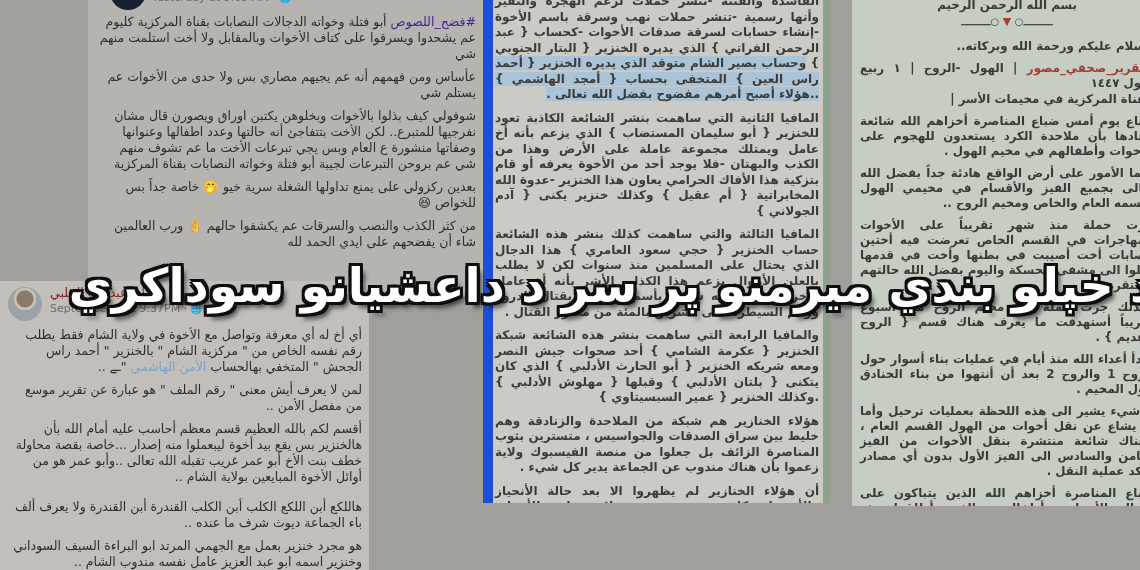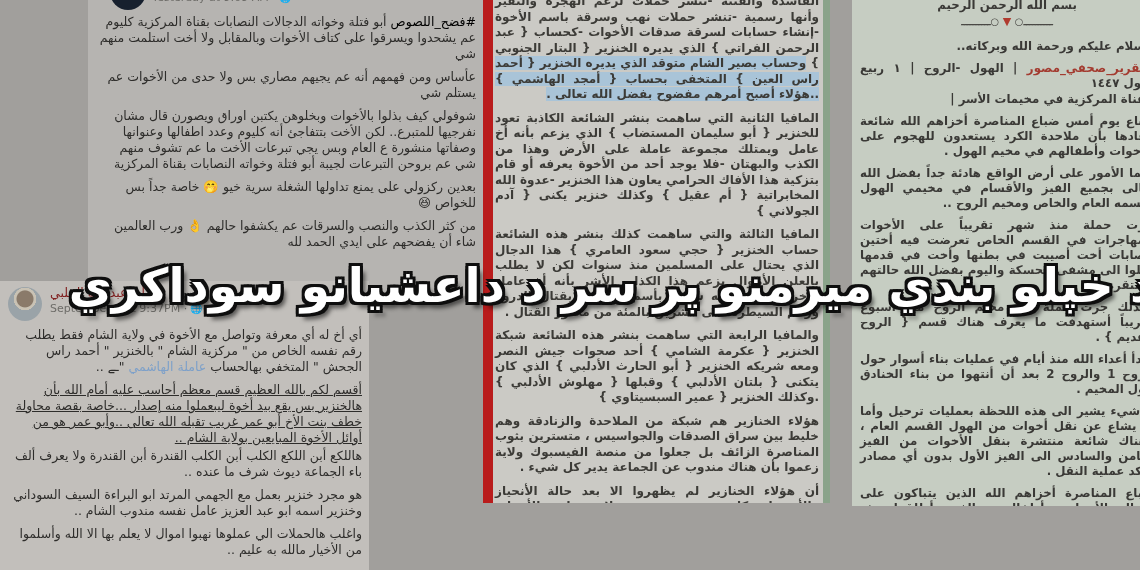--- a/index.html
+++ b/index.html
@@ -15,26 +15,26 @@
   #postB .avatar{width:34px;height:34px;left:8px;top:6px;
      background:radial-gradient(circle at 50% 35%, #8a7a6a 0 8px, #c9c2b4 9px 40%, #9aa3a8 41%);}
   .ts{color:#6d6c68;font-size:11px;white-space:nowrap;}
   #postA .ts{position:absolute;left:64px;top:-9px;}
   #postB .author{position:absolute;left:50px;top:4px;font-size:12.5px;font-weight:normal;color:#7f1d1d;}
   #postB .ts{position:absolute;left:50px;top:21px;}
   .globe{font-size:10px;}
   .fb-body{direction:rtl;text-align:right;color:#2e2d2b;font-size:12.5px;
            line-height:16px;padding:2px 7px 0 10px;}
   .fb-body p{margin:0 0 7px 0;}
-  .fb-body p.tight{margin-bottom:2px;text-decoration:underline;}
-  .bluelink{color:#000000;}
+  .fb-body p.tight{margin-bottom:14px;}
+  .bluelink{color:#4c1d95;}
   #postB .bluelink{color:#7da0c9;}
   
   #middoc{position:absolute;left:483px;top:0;width:347px;height:503px;
-          background:#cbcac5;border-left:10px solid #b91c1c;border-right:7px solid #8aa38a;
+          background:#cbcac5;border-left:10px solid #1d4ed8;border-right:7px solid #8aa38a;
           box-sizing:border-box;overflow:hidden;}
   #middoc .doc-body{direction:rtl;text-align:justify;color:#3c3b37;font-weight:600;
           font-size:12px;line-height:15.5px;padding:0 4px 0 2px;margin-top:-6px;}
   #middoc p{margin:0 0 8px 0;}
   .hl{background:#a9c4d8;}
   
   #rightdoc{position:absolute;left:852px;top:0;width:310px;height:506px;
           background:#c6cdc2;overflow:hidden;}
   #rightdoc .doc-body{direction:rtl;text-align:justify;color:#3a3936;font-weight:600;
           font-size:11.8px;line-height:15px;padding:0 8px 0 8px;margin-top:-2px;}
@@ -59,34 +59,35 @@
 <div id="stage">
 
   <div id="postA" class="card">
     <div class="fb-header">
       <div class="avatar"></div>
       <span class="ts"><span>Yesterday at 9:09 AM</span> <span>·</span> <span class="globe">🌐</span></span>
     </div>
     <div class="fb-body" style="margin-top:-28px;">
       <p><span class="bluelink">#فضح_اللصوص</span><span> أبو فتلة وخواته الدجالات النصابات بقناة المركزية كليوم عم يشحدوا ويسرقوا على كتاف الأخوات وبالمقابل ولا أخت استلمت منهم شي</span></p>
       <p>عأساس ومن فهمهم أنه عم يجيهم مصاري بس ولا حدى من الأخوات عم يستلم شي</p>
-      <p>شوفولي كيف بذلوا بالأخوات وبخلوهن يكتبن اوراق ويصورن قال مشان نفرجيها للمتبرع.. لكن الأخت بتتفاجئ أنه كليوم وعدد اطفالها وعنوانها وصفاتها منشورة ع العام وبس يجي تبرعات الأخت ما عم تشوف منهم شي عم بروحن التبرعات لجيبة أبو فتلة وخواته النصابات بقناة المركزية</p>
+      <p>شوفولي كيف بذلوا بالأخوات وبخلوهن يكتبن اوراق ويصورن قال مشان نفرجيها للمتبرع.. لكن الأخت بتتفاجئ أنه حالتها وعدد اطفالها وعنوانها وصفاتها منشورة ع العام وبس يجي تبرعات الأخت ما عم تشوف منهم شي عم بروحن التبرعات لجيبة أبو فتلة وخواته النصابات بقناة المركزية</p>
       <p>بعدين ركزولي على يمنع تداولها الشغلة سرية خيو 🤭 خاصة جداً بس للخواص 😆</p>
       <p>من كثر الكذب والنصب والسرقات عم يكشفوا حالهم 👌 ورب العالمين شاء أن يفضحهم على ايدي الحمد لله</p>
     </div>
   </div>
 
   <div id="postB" class="card">
     <div class="fb-header">
       <div class="avatar"></div>
       <span class="author">أبو عبد الله الحلبي</span>
       <span class="ts"><span>September 7 at 9:37PM</span> <span>·</span> <span class="globe">🌐</span></span>
     </div>
     <div class="fb-body" style="padding-top:6px;">
-      <p><span>أي أخ له أي معرفة وتواصل مع الأخوة في ولاية الشام فقط يطلب رقم نفسه الخاص من " مركزية الشام " بالخنزير " أحمد راس الجحش " المتخفي بهالحساب </span><span class="bluelink">عاملة الهاشمي</span><span> "ـے ..</span></p>
+      <p><span>أي أخ له أي معرفة وتواصل مع الأخوة في ولاية الشام فقط يطلب رقم نفسه الخاص من " مركزية الشام " بالخنزير " أحمد راس الجحش " المتخفي بهالحساب </span><span class="bluelink">الأمن الهاشمي</span><span> "ـے ..</span></p>
+      <p>لمن لا يعرف أيش معنى " رقم الملف " هو عبارة عن تقرير موسع من مفصل الأمن ..</p>
       <p class="tight">أقسم لكم بالله العظيم قسم معظم أحاسب عليه أمام الله بأن هالخنزير بس يقع بيد أخوة ليبعملوا منه إصدار ...خاصة بقصة محاولة خطف بنت الأخ أبو عمر غريب تقبله الله تعالى ..وأبو عمر هو من أوائل الأخوة المبايعين بولاية الشام ..</p>
       <p>هاللكع أبن اللكع الكلب أبن الكلب القندرة أبن القندرة ولا يعرف ألف باء الجماعة ديوث شرف ما عنده ..</p>
       <p>هو مجرد خنزير بعمل مع الجهمي المرتد ابو البراءة السيف السوداني وخنزير اسمه ابو عبد العزيز عامل نفسه مندوب الشام ..</p>
       <p>واغلب هالحملات الي عملوها نهبوا اموال لا يعلم بها الا الله وأسلموا من الأخيار مالله به عليم ..</p>
 
     </div>
   </div>
 
   <div id="middoc">
     <div class="doc-body">

